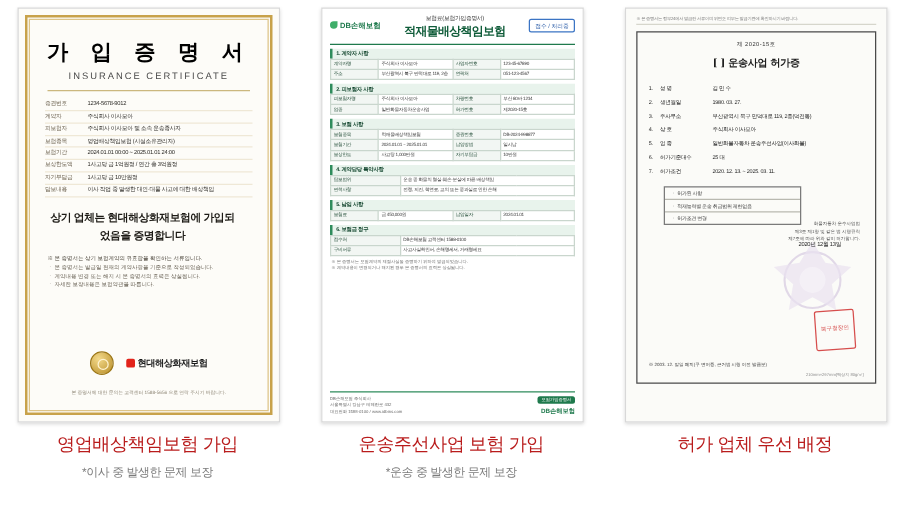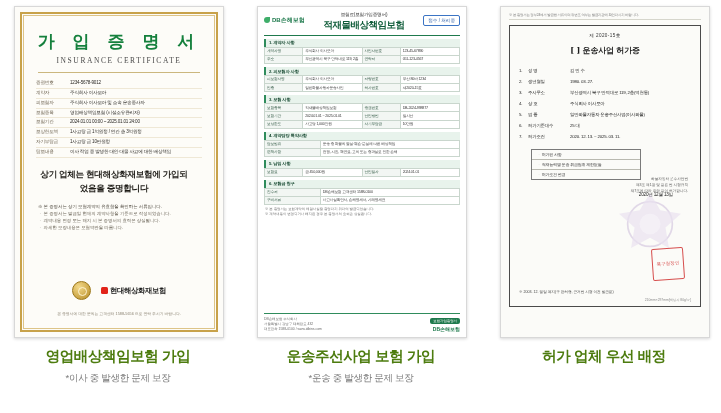--- a/index.html
+++ b/index.html
@@ -42,22 +42,22 @@
   }
   .caption {
     position: absolute;
     top: 348px;
     left: 0;
     width: 236px;
     text-align: center;
   }
   .caption-title {
     font-size: 14.5px;
-    font-weight: bold;
-    color: #4d7c0f;
+    font-weight: normal;
+    color: #b91c1c;
     letter-spacing: -0.4px;
     line-height: 1.2;
   }
   .caption-sub {
     margin-top: 7px;
     font-size: 9.5px;
     color: #7b7b7b;
     letter-spacing: -0.3px;
   }
 
@@ -87,31 +87,31 @@
     z-index: 2;
     padding: 6px 12px;
     box-sizing: border-box;
     height: 100%;
   }
   .d1-title {
     text-align: center;
     font-size: 17px;
     font-weight: bold;
     letter-spacing: 6px;
-    color: #15803d;
+    color: #000000;
     margin-top: 10px;
     font-family: "DejaVu Serif", serif;
   }
   .d1-subtitle {
     text-align: center;
     font-size: 7.5px;
     letter-spacing: 1.6px;
     color: #4a4a4a;
     margin-top: 3px;
-    font-family: Liberation Serif, serif;
+    font-family: Liberation Sans, sans-serif;
   }
   .d1-rule {
     height: 1px;
     background: #cbb77e;
     margin: 7px 4px 6px 4px;
   }
   .d1-rows { margin: 0 2px; }
   .d1-row {
     display: flex;
     font-size: 4.6px;

